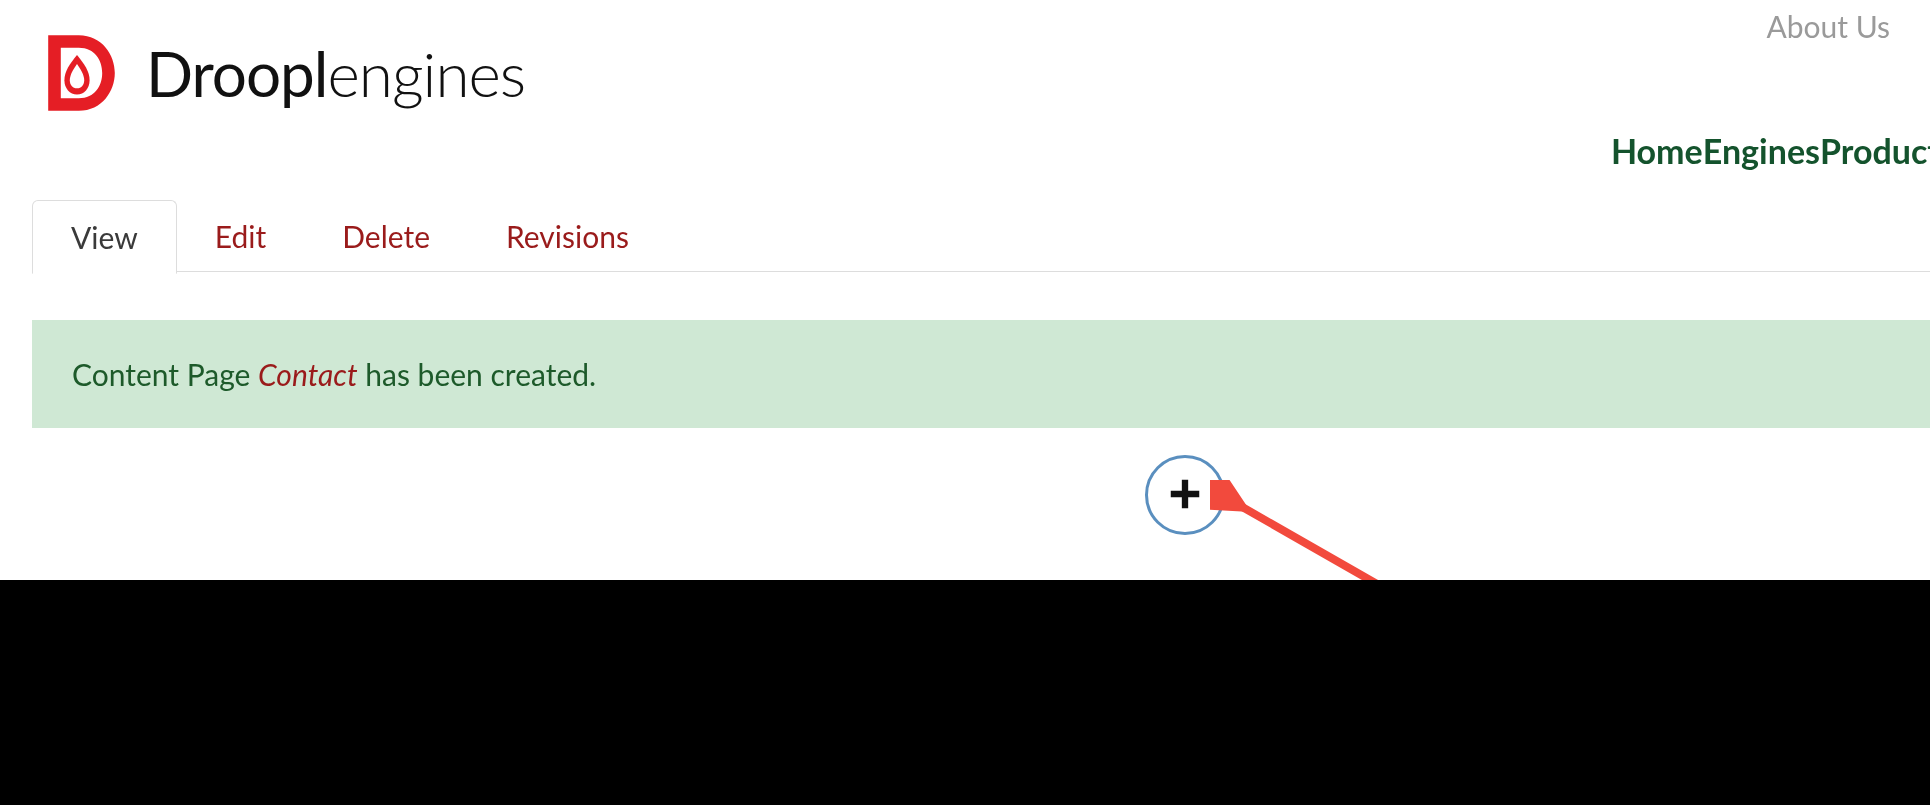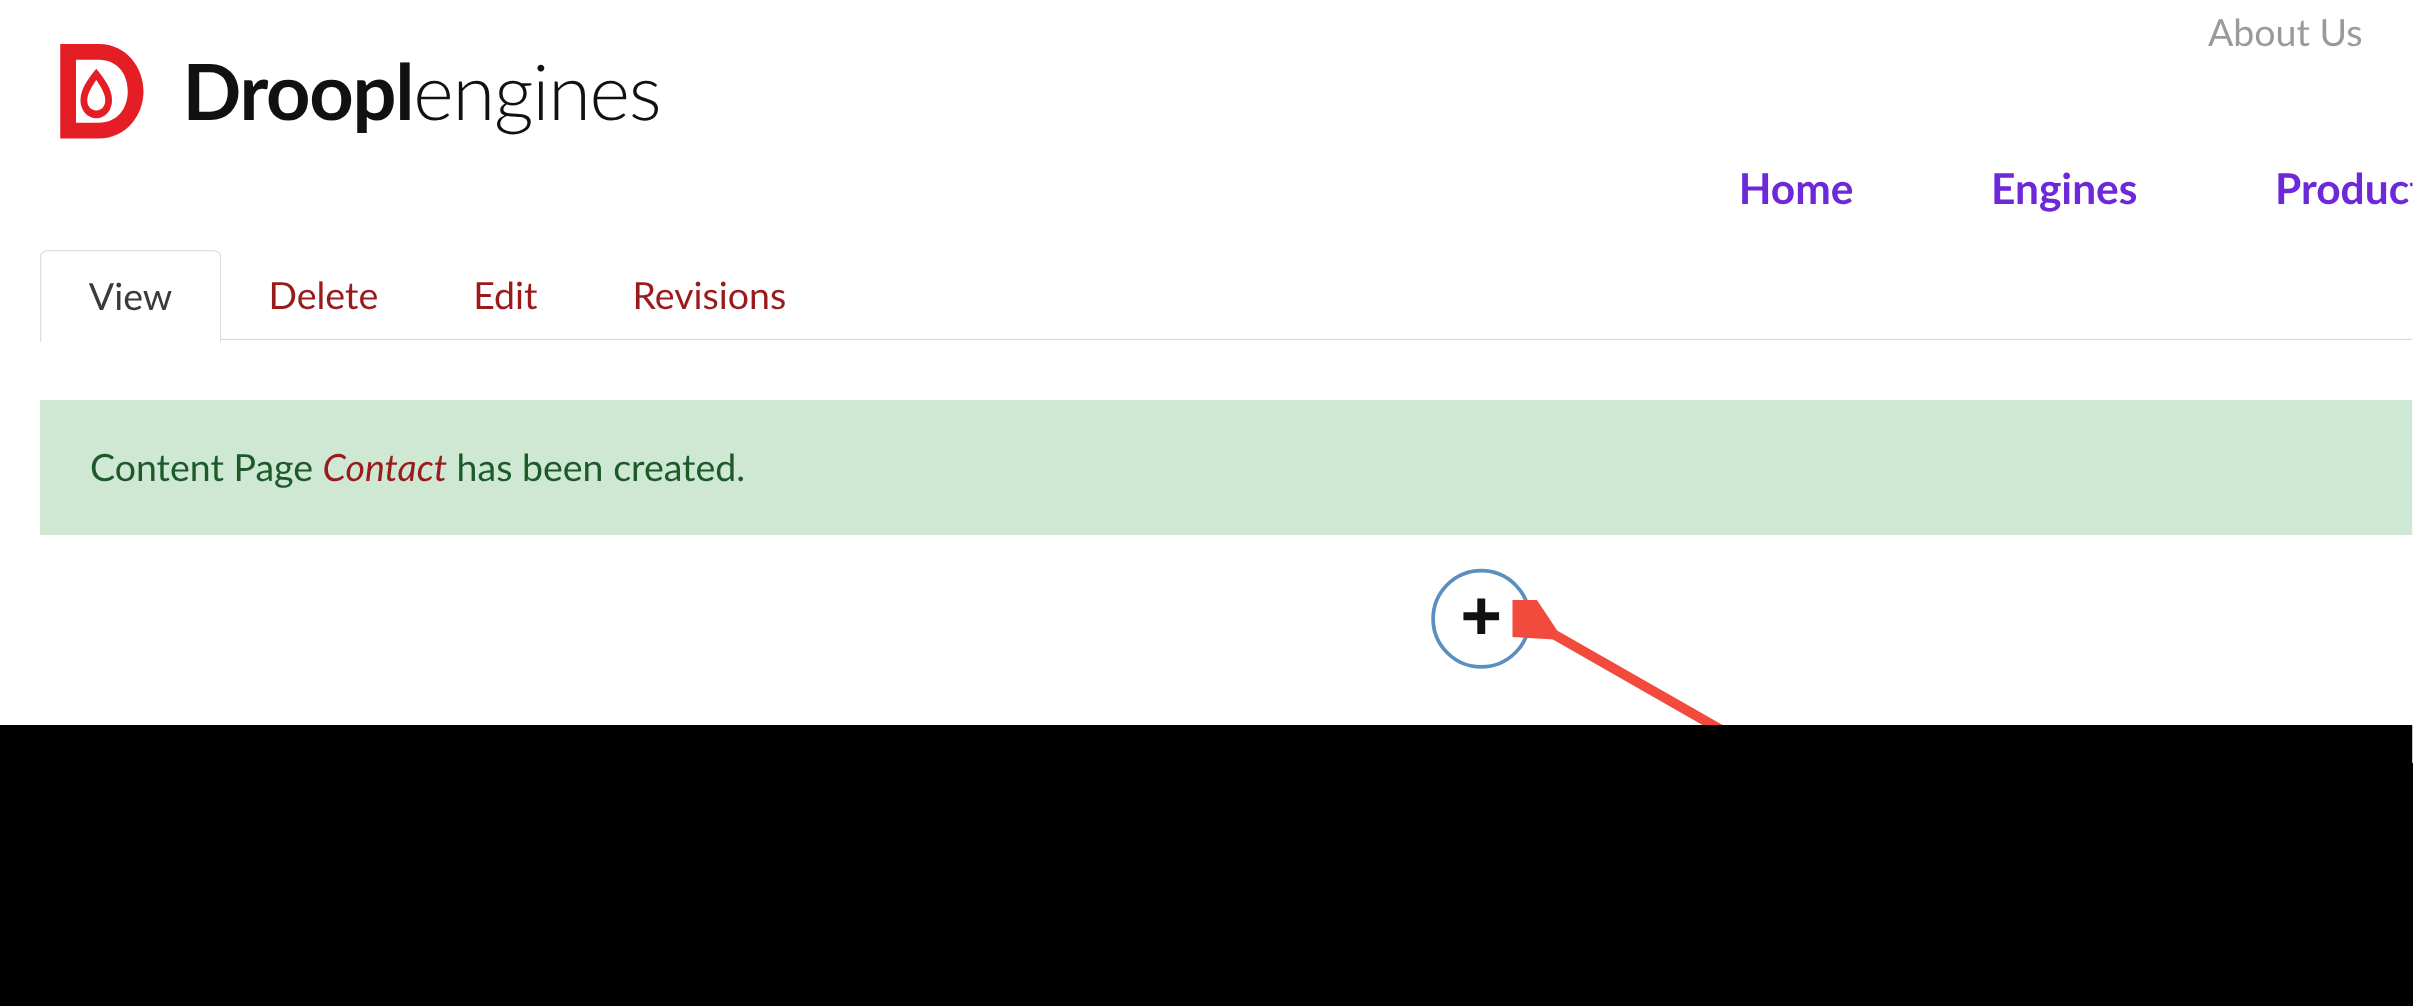--- a/index.html
+++ b/index.html
@@ -41,34 +41,33 @@
   .logo-mark {
     width: 90px;
     height: 90px;
     position: relative;
   }
   .logo-text {
     font-size: 62px;
     letter-spacing: -1px;
     color: #111;
   }
-  .logo-text .bold { font-weight: 700; }
+  .logo-text .bold { font-weight: 400; }
   .logo-text .light { font-weight: 300; }
 
   
   .main-nav {
     position: absolute;
     top: 130px;
     right: 0;
     display: flex;
-    gap: 110px;
     padding-right: 0;
     font-size: 34px;
     font-weight: 700;
-    color: #6d28d9;
+    color: #14532d;
   }
   .main-nav .nav-item { cursor: pointer; white-space: nowrap; }
   .main-nav .nav-item.cut { margin-right: -10px; } 
 
   
   .tabs {
     position: absolute;
     top: 200px;
     left: 32px;
     right: 0;
@@ -168,22 +167,22 @@
   </div>
 
   <nav class="main-nav">
     <span class="nav-item">Home</span>
     <span class="nav-item">Engines</span>
     <span class="nav-item cut">Product</span>
   </nav>
 
   <div class="tabs">
     <div class="tab active">View</div>
+    <div class="tab">Edit</div>
     <div class="tab">Delete</div>
-    <div class="tab">Edit</div>
     <div class="tab">Revisions</div>
   </div>
 
   <div class="status-message">
     <span>Content Page </span><a class="em">Contact</a><span> has been created.</span>
   </div>
 
   <div class="add-button">
     <span>
       <svg viewBox="0 0 24 24">

